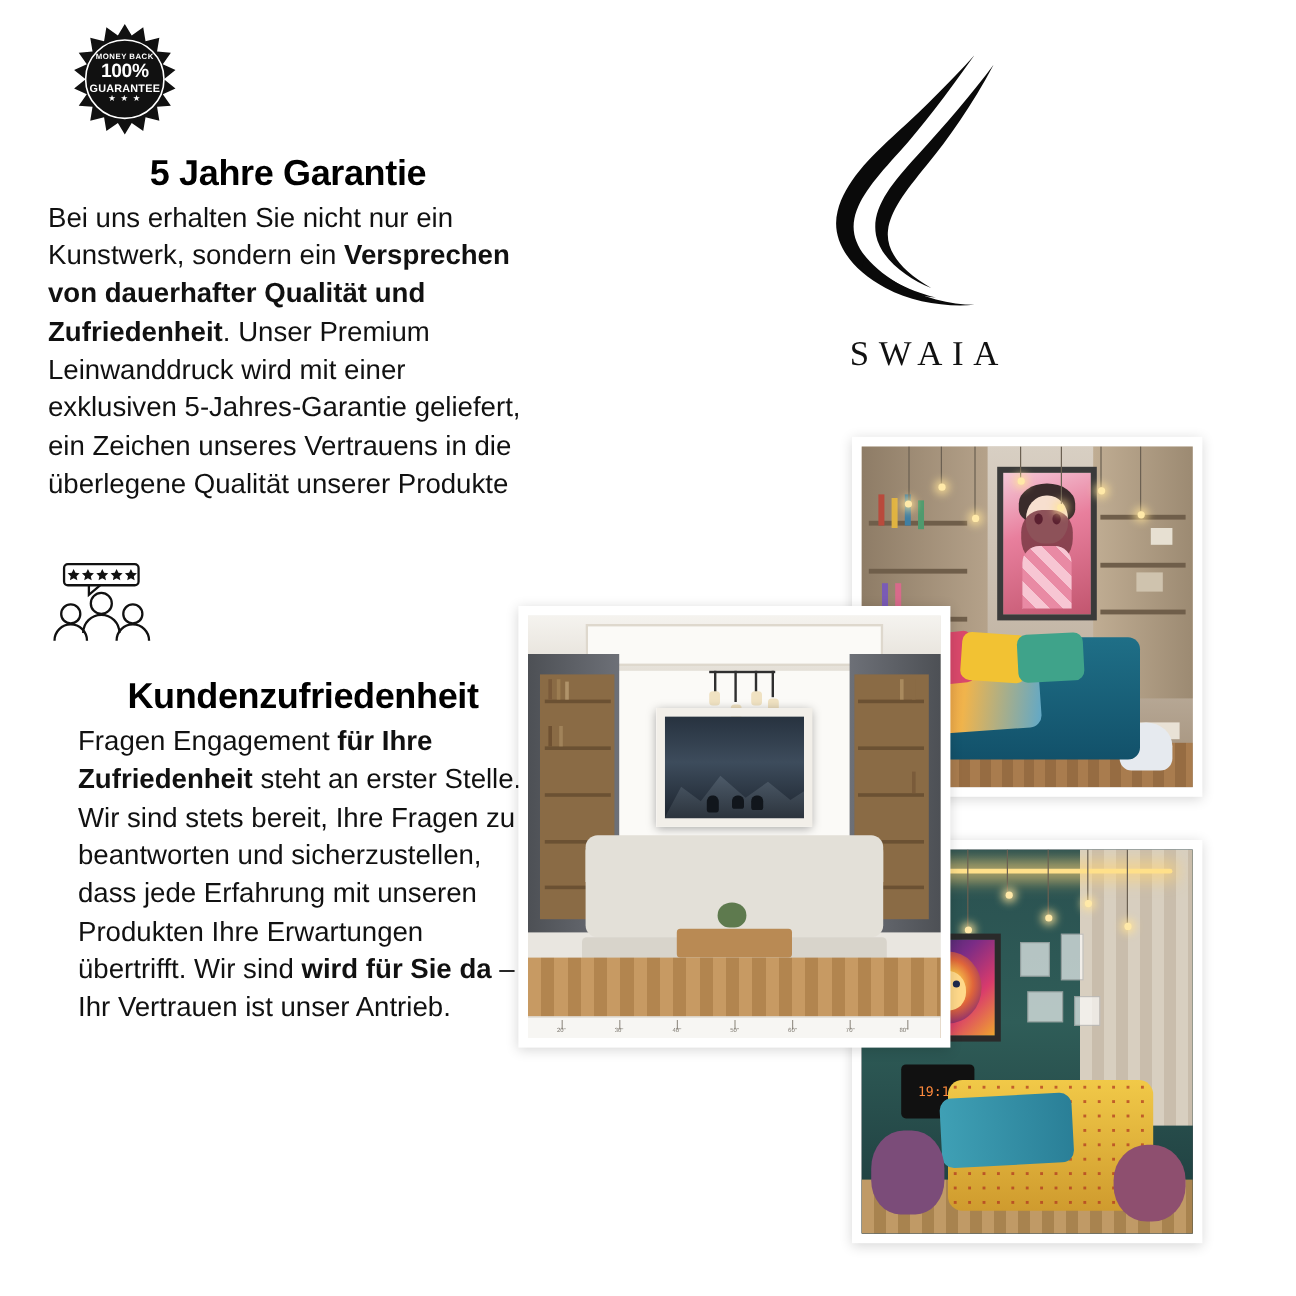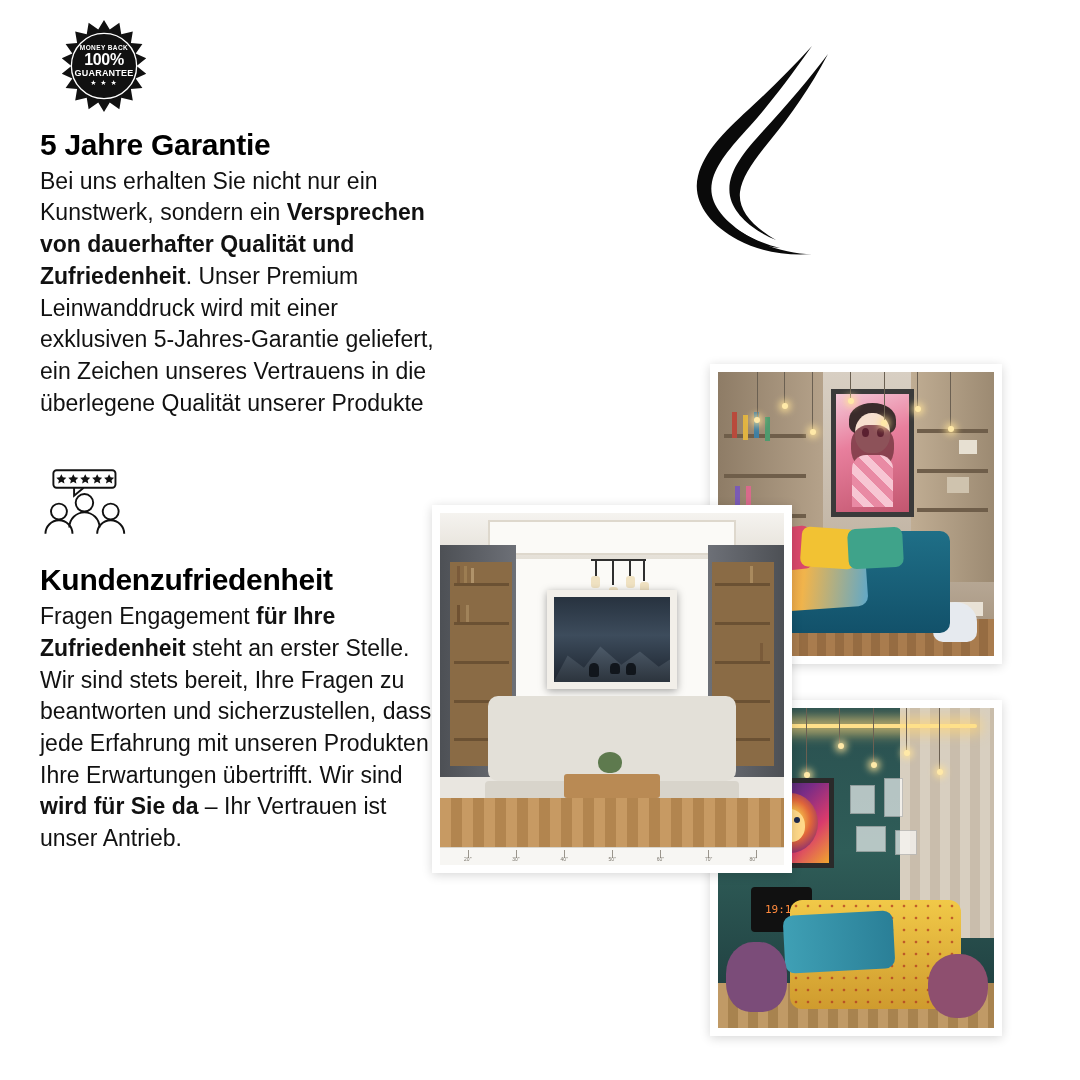--- a/index.html
+++ b/index.html
@@ -46,37 +46,38 @@
   .badge .t3 { font-size: 9px; font-weight: 700; letter-spacing: .2px; }
   .badge .t4 { font-size: 7px; letter-spacing: 1px; margin-top: 1px; }
 
   h2.heading {
     font-size: 30px;
     font-weight: 700;
     letter-spacing: -0.3px;
     margin-top: 14px;
     margin-bottom: 4px;
     line-height: 1.12;
+    text-align: center;
   }
   p.body-text {
     font-size: 23px;
     line-height: 1.38;
     font-weight: 400;
     color: #111111;
   }
   p.body-text b { font-weight: 700; }
 
   
   .sat-icon {
     margin-top: 48px;
     margin-left: 2px;
     width: 96px; height: 78px;
   }
 
-  .sat-block { margin-top: 4px; }
+  .sat-block { margin-top: 4px; margin-left: 25px; }
 
   
   .logo {
     position: absolute;
     left: 660px; top: 40px;
     width: 220px; height: 300px;
   }
   .logo-mark { width: 220px; height: 230px; }
   .logo-text {
     text-align: center;
@@ -243,20 +244,21 @@
       </p>
     </div>
   </div>
 
   <div class="logo">
     <svg class="logo-mark" viewBox="0 0 220 230">
       <path d="M152 6 C128 40 108 66 90 86 C70 108 56 124 52 142 C48 162 62 180 88 196 C108 208 132 214 152 214 C128 216 100 212 78 200 C48 184 32 160 38 136 C44 112 64 92 88 70 C110 50 132 28 152 6 Z" fill="#0a0a0a"></path>
       <path d="M168 14 C150 48 130 76 112 98 C94 120 82 136 80 152 C78 170 92 186 116 200 C96 192 74 176 70 156 C66 134 82 114 104 90 C128 64 150 38 168 14 Z" fill="#0a0a0a"></path>
       <path d="M60 176 C74 190 96 202 120 208 C96 206 72 196 58 184 Z" fill="#0a0a0a"></path>
     </svg>
+    <div class="logo-text">SWAIA</div>
   </div>
 
   <div class="photo" id="photo-anime">
     <div class="inner-img anime-room">
       <div class="ar-wall"></div>
       <div class="ar-shelfwall"></div>
       <div class="ar-shelfwall2"></div>
 
       <div class="ar-shelf" style="left:2%;top:22%;width:30%"></div>
       <div class="ar-shelf" style="left:2%;top:36%;width:30%"></div>

